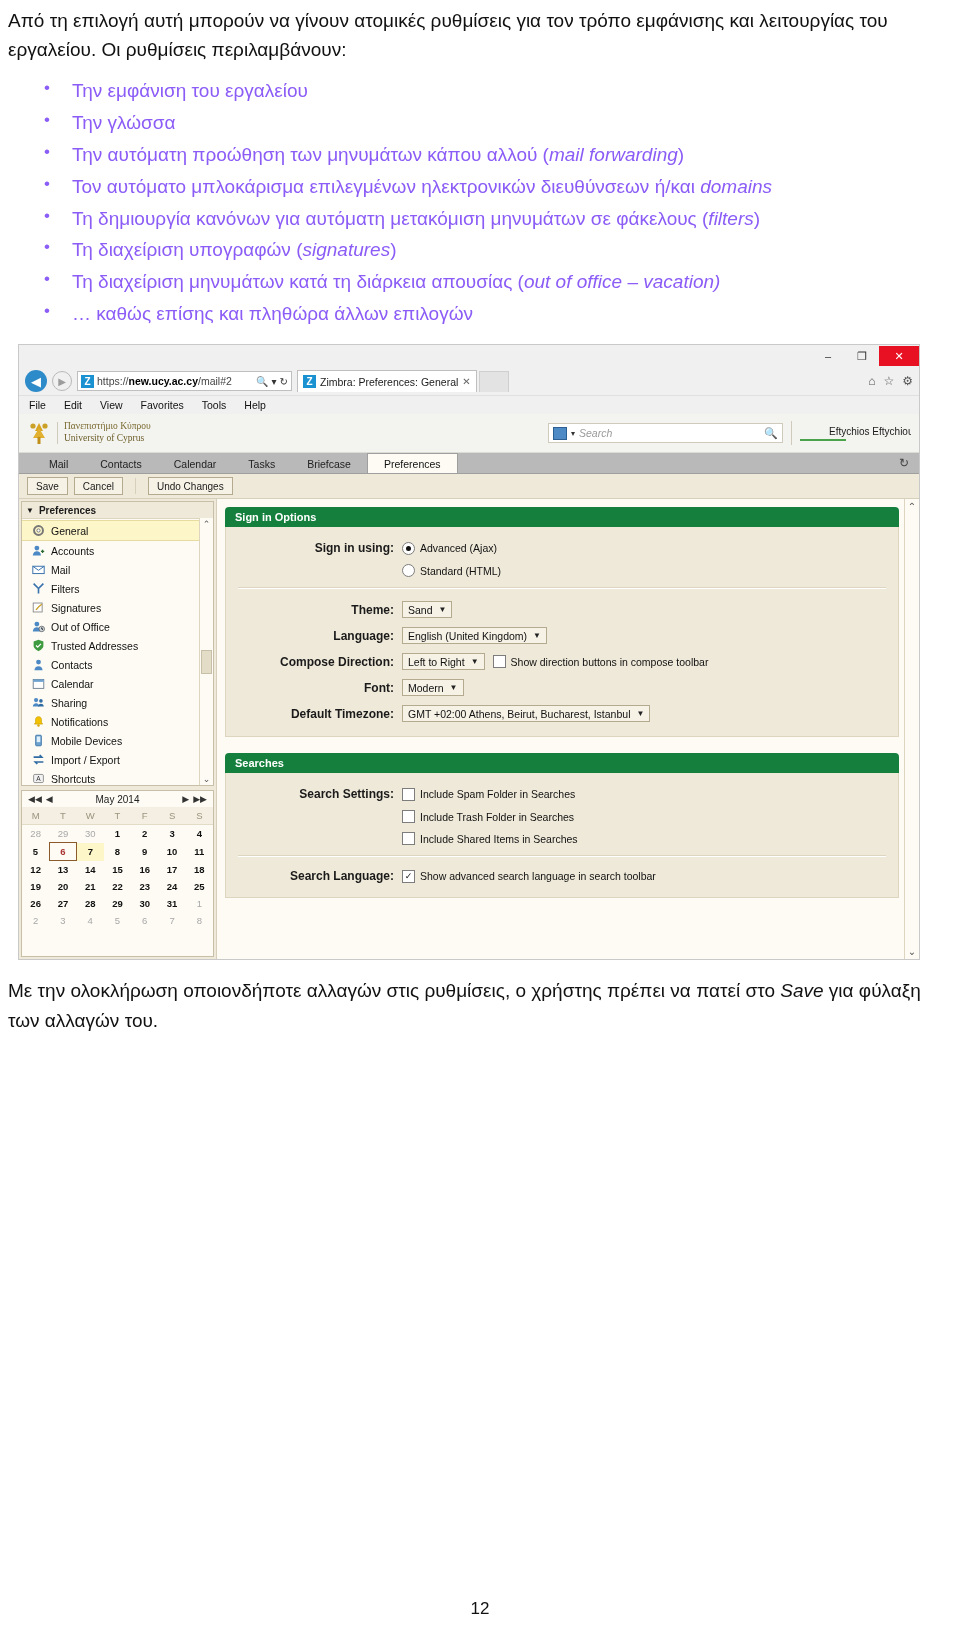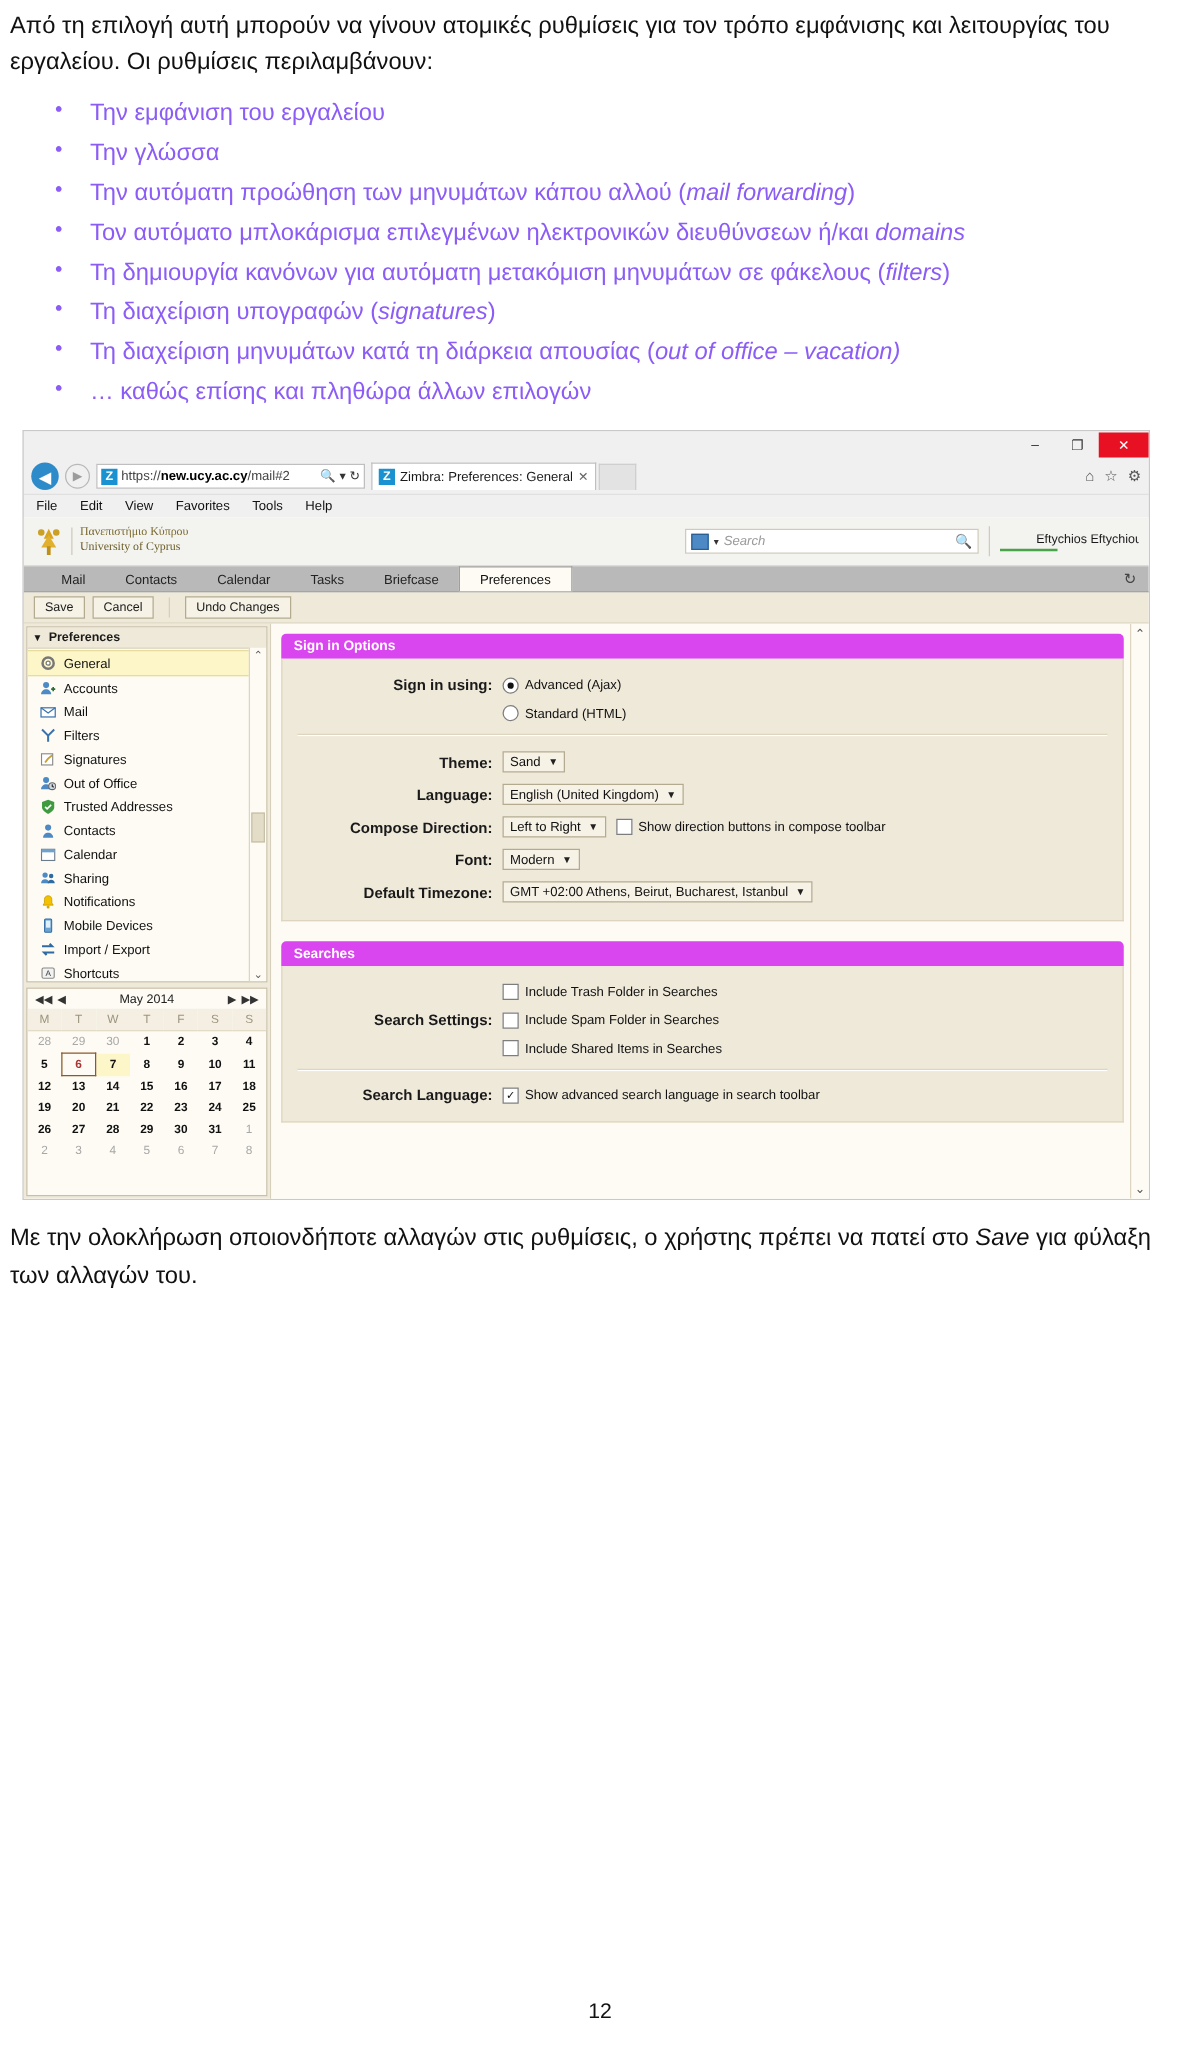--- a/index.html
+++ b/index.html
@@ -247,21 +247,21 @@
   table.mcgrid td.selday{background:#fdf6c8;}
   
   .content{flex:1;position:relative;background:#fdfbf4;overflow:hidden;}
   .cscroll{
     position:absolute;right:0;top:0;bottom:0;width:14px;background:#fdfbf4;border-left:1px solid #ddd5bf;
     display:flex;flex-direction:column;align-items:center;justify-content:space-between;
   }
   .cscroll .arr{font-size:10px;color:#555;padding:2px 0;}
   .panel{margin:8px 20px 0 8px;}
   .panel-head{
-    background:#d946ef;color:#fff;font-weight:bold;font-size:11px;
+    background:#15803d;color:#fff;font-weight:bold;font-size:11px;
     padding:4px 10px;border-radius:4px 4px 0 0;
   }
   .panel-body{
     background:#efe9d9;border:1px solid #ddd5bf;border-top:none;padding:14px 10px 12px 10px;
   }
   .frow{display:flex;align-items:center;margin-bottom:9px;}
   .flabel{
     width:158px;text-align:right;padding-right:8px;font-size:12px;font-weight:bold;color:#1a1a1a;flex:none;
   }
   .radio{
@@ -677,29 +677,29 @@
                 </div>
 
               </div>
             </div>
 
             <div class="panel" style="margin-top:16px;">
               <div class="panel-head">Searches</div>
               <div class="panel-body">
 
                 <div class="frow">
+                  <div class="flabel">Search Settings:</div>
+                  <span class="cbox"></span>
+                  <span class="ftext">Include Spam Folder in Searches</span>
+                </div>
+
+                <div class="frow">
                   <div class="flabel"></div>
                   <span class="cbox"></span>
                   <span class="ftext">Include Trash Folder in Searches</span>
-                </div>
-
-                <div class="frow">
-                  <div class="flabel">Search Settings:</div>
-                  <span class="cbox"></span>
-                  <span class="ftext">Include Spam Folder in Searches</span>
                 </div>
 
                 <div class="frow">
                   <div class="flabel"></div>
                   <span class="cbox"></span>
                   <span class="ftext">Include Shared Items in Searches</span>
                 </div>
 
                 <div class="hr"></div>
 

